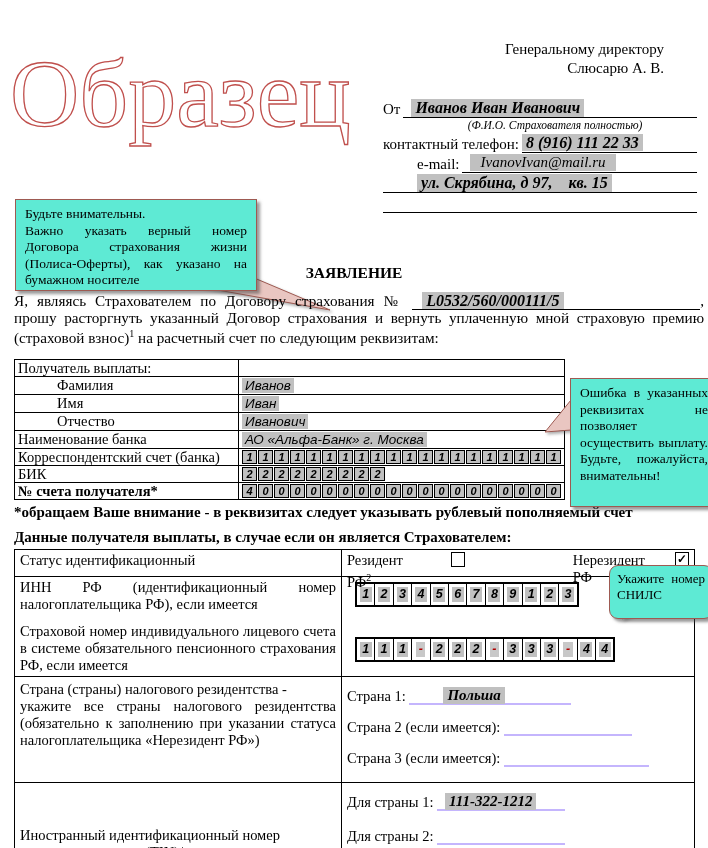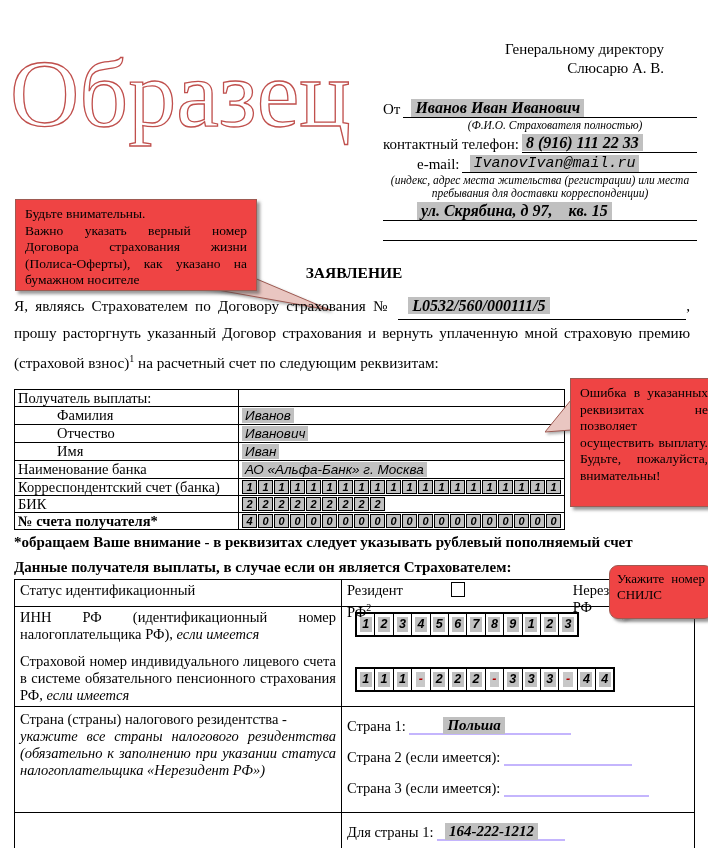--- a/index.html
+++ b/index.html
@@ -10,41 +10,41 @@
   
   .header-block{position:absolute;top:40px;right:44px;text-align:right;
                 font-size:15px;line-height:19px;z-index:2;}
   
   .from-block{position:absolute;left:383px;top:99px;width:314px;font-size:15px;z-index:2;}
   .fline{display:flex;align-items:flex-end;margin-bottom:1px;}
   .fl-label{white-space:pre;padding-right:3px;}
   .fl-input{flex:1;border-bottom:1px solid #000;min-height:18px;}
   .hl{background:#c0c0c0;}
   .val-bi{font-style:italic;font-weight:bold;font-size:16px;padding:0 4px;}
-  .val-i{font-style:italic;font-size:15px;padding:0 3px;font-family:Liberation Mono, monospace;}
+  .val-i{font-style:italic;font-size:15px;padding:0 10px;}
   .pre{white-space:pre;}
   .fhint{font-size:11.5px;font-style:italic;text-align:center;margin:0 0 2px 30px;line-height:13px;}
   .ind8{margin-left:8px;display:inline-block;}
   .ind34{margin-left:34px;display:inline-block;}
   
-  .callout{position:absolute;background:#ef4444;border:1px solid #9e5a52;
+  .callout{position:absolute;background:#5eead4;border:1px solid #9e5a52;
            box-shadow:3px 3px 3px rgba(70,70,70,.55);
            font-size:13.5px;line-height:16.5px;padding:6px 9px;text-align:justify;}
   .callout-attention{left:15px;top:199px;width:222px;height:78px;z-index:3;}
   .callout-error{left:570px;top:378px;width:128px;height:115px;z-index:5;}
   .callout-snils{left:609px;top:565px;width:88px;height:42px;border-radius:9px;
                  font-size:13px;line-height:16px;padding:5px 7px;z-index:5;}
   .tail{position:absolute;filter:drop-shadow(2px 2px 1.5px rgba(70,70,70,.45));}
   .tail-attention{left:118px;top:260px;width:214px;height:52px;z-index:1;}
   .tail-error{left:545px;top:399px;width:28px;height:36px;z-index:4;}
   .tail-snils{left:621px;top:604px;width:28px;height:17px;z-index:4;}
   
   .main{position:absolute;left:0;top:0;width:708px;z-index:2;}
   .title{margin-top:264px;text-align:center;font-weight:bold;font-size:15.5px;}
-  .statement{margin:11px 18px 0 14px;text-align:justify;font-size:15.2px;line-height:26px;}
+  .statement{margin:11px 4px 0 14px;text-align:justify;font-size:15.2px;line-height:16px;}
   .uline-wide{display:inline-block;border-bottom:1px solid #000;width:278px;padding-left:10px;}
   sup{font-size:10px;}
   
   table{border-collapse:collapse;padding-left:18px;}
   td{border:1px solid #000;font-size:14.5px;padding:0 3px;vertical-align:top;}
   .t1{margin:13px 0 0 14px;width:551px;}
   .t1 td{height:15px;line-height:16px;}
   .t1 .c1{width:213px;}
   .lbl-ind{padding-left:42px;}
   .tval{font-family:"Liberation Sans",sans-serif;font-style:italic;font-size:13.5px;
@@ -57,21 +57,21 @@
   .note{margin:4px 14px 0 14px;font-weight:bold;font-size:15px;}
   .sect{margin:8px 14px 3px 14px;font-weight:bold;font-size:15px;}
   .t2{margin:2px 0 0 14px;width:681px;}
   .t2 .c1{width:316px;}
   .t2 td{padding:2px 5px;line-height:17px;}
   .statusline{display:flex;align-items:flex-start;height:22px;gap:12px;}
   .cb{display:inline-block;width:13px;height:13px;border:1.5px solid #000;
       font-family:"Liberation Sans",sans-serif;font-size:12px;line-height:12.5px;
       text-align:center;font-weight:bold;}
   .cell-just{text-align:justify;}
-  .it{font-style:italic;}
+  .it{}
   .bigstrip{display:inline-flex;border:2px solid #000;margin:3px 0 0 8px;}
   .bcell{width:17.4px;height:21px;border-right:1px solid #000;
          display:flex;align-items:center;justify-content:center;}
   .bcell:last-child{border-right:none;}
   .bchar{font-family:"Liberation Sans",sans-serif;font-style:italic;font-weight:bold;
          font-size:12.5px;line-height:15px;background:#c0c0c0;padding:0 2.5px;}
   .bchar.dash{color:#b00000;background:#c8c8c8;}
   .snils-gap{margin-top:27px;}
   .p2{margin-top:10px;}
   .cline{margin:6px 0 13px 0;}
@@ -105,21 +105,20 @@
     </div>
     <div class="fhint">(Ф.И.О. Страхователя полностью)</div>
     <div class="fline">
       <span class="fl-label">контактный телефон:</span>
       <span class="fl-input"><span class="hl val-bi pre">8 (916) 111 22 33</span></span>
     </div>
     <div class="fline">
       <span class="fl-label ind34">e-mail:</span>
       <span class="fl-input"><span class="hl val-i ind8">IvanovIvan@mail.ru</span></span>
     </div>
-    <div class="fhint" style="margin-left:0;">(индекс, адрес места жительства (регистрации) или места пребывания для доставки корреспонденции)</div>
     <div class="fline">
       <span class="fl-input"><span class="hl val-bi pre ind34">ул. Скрябина, д 97,    кв. 15</span></span>
     </div>
     <div class="fline">
       <span class="fl-input"></span>
     </div>
   </div>
 
   <svg class="tail tail-attention" viewBox="0 0 214 52">
     <polygon points="4,13 96,1 212,50" fill="#e9c6c1" stroke="#9e5a52" stroke-width="1"></polygon>
@@ -156,26 +155,26 @@
       <tbody>
           <tr>
         <td class="c1">Получатель выплаты:</td>
         <td></td>
       </tr>
       <tr>
         <td class="c1 lbl-ind">Фамилия</td>
         <td><span class="tval">Иванов</span></td>
       </tr>
       <tr>
+        <td class="c1 lbl-ind">Имя</td>
+        <td><span class="tval">Иван</span></td>
+      </tr>
+      <tr>
         <td class="c1 lbl-ind">Отчество</td>
         <td><span class="tval">Иванович</span></td>
-      </tr>
-      <tr>
-        <td class="c1 lbl-ind">Имя</td>
-        <td><span class="tval">Иван</span></td>
       </tr>
       <tr>
         <td class="c1">Наименование банка</td>
         <td><span class="tval">АО «Альфа-Банк» г. Москва</span></td>
       </tr>
       <tr>
         <td class="c1">Корреспондентский счет (банка)</td>
         <td>
               <div class="dstrip">
                 <span class="d1">1</span>
@@ -372,21 +371,21 @@
             <span>Страна 3 (если имеется):</span>
             <span class="uline u145"></span>
           </div>
         </td>
       </tr>
       <tr>
         <td class="c1 tin-pad">Иностранный идентификационный номер налогоплательщика (TIN)/его аналог</td>
         <td class="country-pad">
           <div class="cline" style="margin-bottom:16px;">
             <span>Для страны 1:</span>
-            <span class="uline u130"><span class="hl val-bi ind8" style="font-size:15px;">164-222-1212</span></span>
+            <span class="uline u130"><span class="hl val-bi ind8" style="font-size:15px;">111-322-1212</span></span>
           </div>
           <div class="cline" style="margin-bottom:16px;">
             <span>Для страны 2:</span>
             <span class="uline u130"></span>
           </div>
 
         </td>
       </tr>
     </tbody>
       </table>

